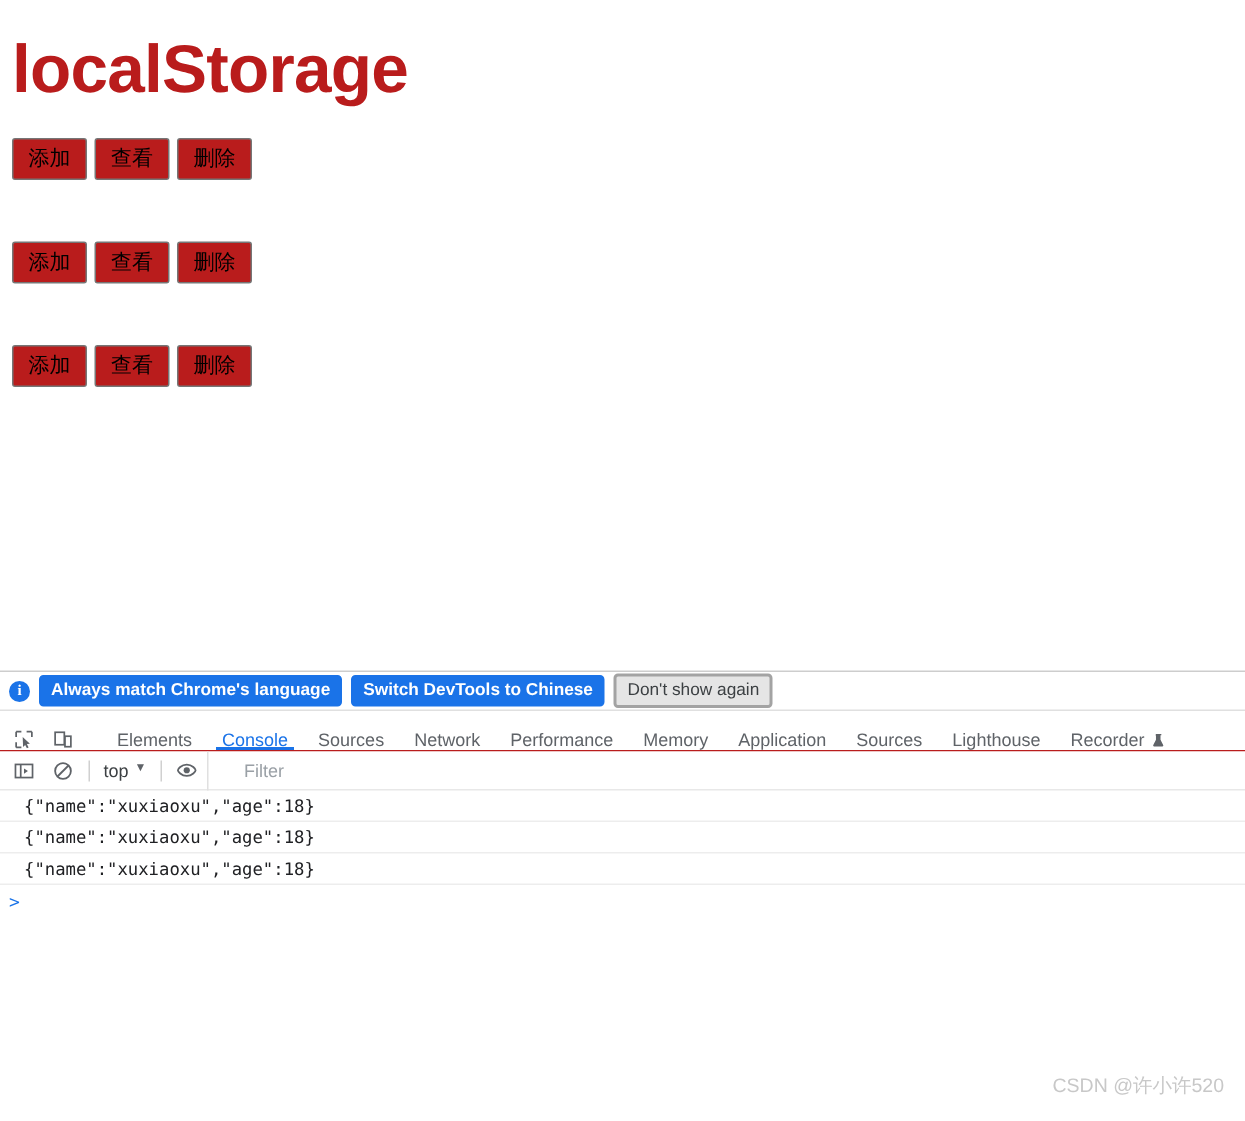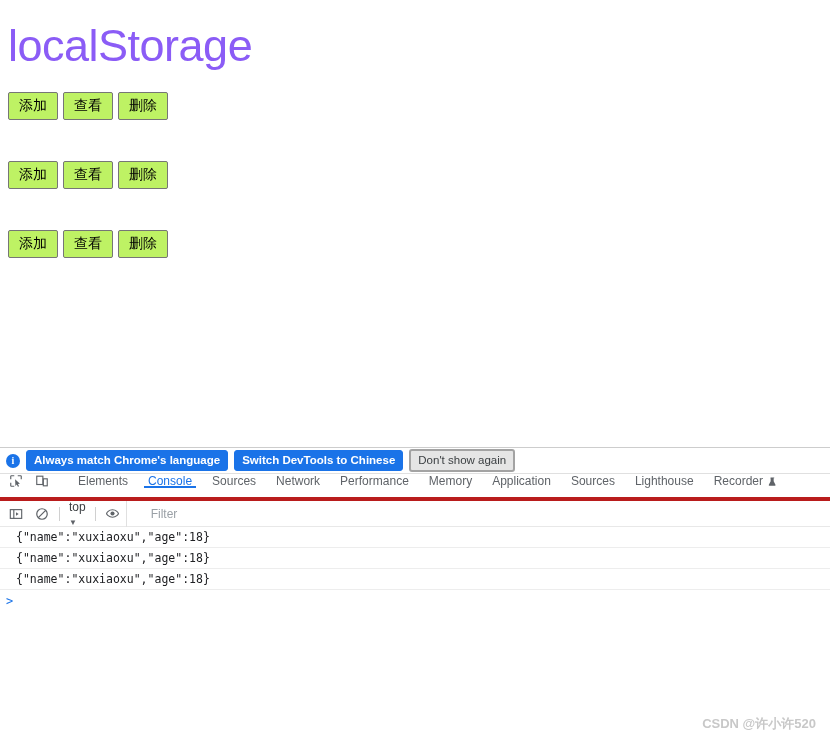--- a/index.html
+++ b/index.html
@@ -9,34 +9,34 @@
     background: #ffffff;
     font-family: "Liberation Sans", sans-serif;
     overflow: hidden;
   }
 
   
   .page { padding: 0 8px; position: relative; }
 
   h1.section-title {
     font-size: 45px;
-    font-weight: normal;
-    color: #8b5cf6;
+    font-weight: bold;
+    color: #b91c1c;
     margin: 21px 0 21px 0;
     line-height: 1.12;
     letter-spacing: -0.5px;
   }
 
   .btn-row { margin: 0 0 41px 0; display: flex; gap: 5px; }
 
   button.form-btn {
     font-family: "Liberation Sans", sans-serif;
     font-size: 14px;
     color: #000000;
-    background: #bef264;
+    background: #b91c1c;
     border: 1px solid #767676;
     border-radius: 2px;
     padding: 4px 10px 5px 10px;
     line-height: 1.2;
     cursor: default;
   }
 
   
   .devtools {
     position: absolute;
@@ -91,23 +91,23 @@
   }
   .banner-btn.secondary {
     background: #e5e5e5;
     color: #3c4043;
     border: 2px solid #a3a3a3;
   }
 
   
   .dt-tabbar {
     display: flex;
-    align-items: flex-start;
+    align-items: flex-end;
     height: 27px;
-    border-bottom: 4px solid #b91c1c;
+    border-bottom: 1px solid #b91c1c;
     background: #ffffff;
     padding-left: 3px;
   }
   .tool-icon {
     width: 26px;
     display: flex; align-items: center; justify-content: center;
     cursor: default;
   }
   .tab-divider {
     width: 1px;
@@ -155,21 +155,20 @@
     flex: 0 0 1px;
   }
   .context-select {
     display: flex; align-items: flex-start;
     gap: 4px;
     font-size: 12px;
     color: #3c4043;
     padding: 0 5px;
     cursor: default;
     white-space: nowrap;
-    flex-direction: column;
   }
   .caret { font-size: 8px; color: #5f6368; }
   .filter-box {
     flex: 1;
     height: 26px;
     display: flex; align-items: center;
     padding-left: 24px;
     border-left: 1px solid #e0e0e0;
     color: #9aa0a6;
     font-size: 12px;
@@ -196,21 +195,20 @@
     font-size: 12px;
   }
 
   
   .watermark {
     position: absolute;
     right: 14px; bottom: 14px;
     font-size: 13px;
     color: #c8c8c8;
     white-space: nowrap;
-    font-weight: bold;
   }
 </style>
 </head>
 <body>
 
 <div class="page">
 
   <h1 class="section-title">localStorage</h1>
   <div class="btn-row">
     <button class="form-btn">添加</button>

